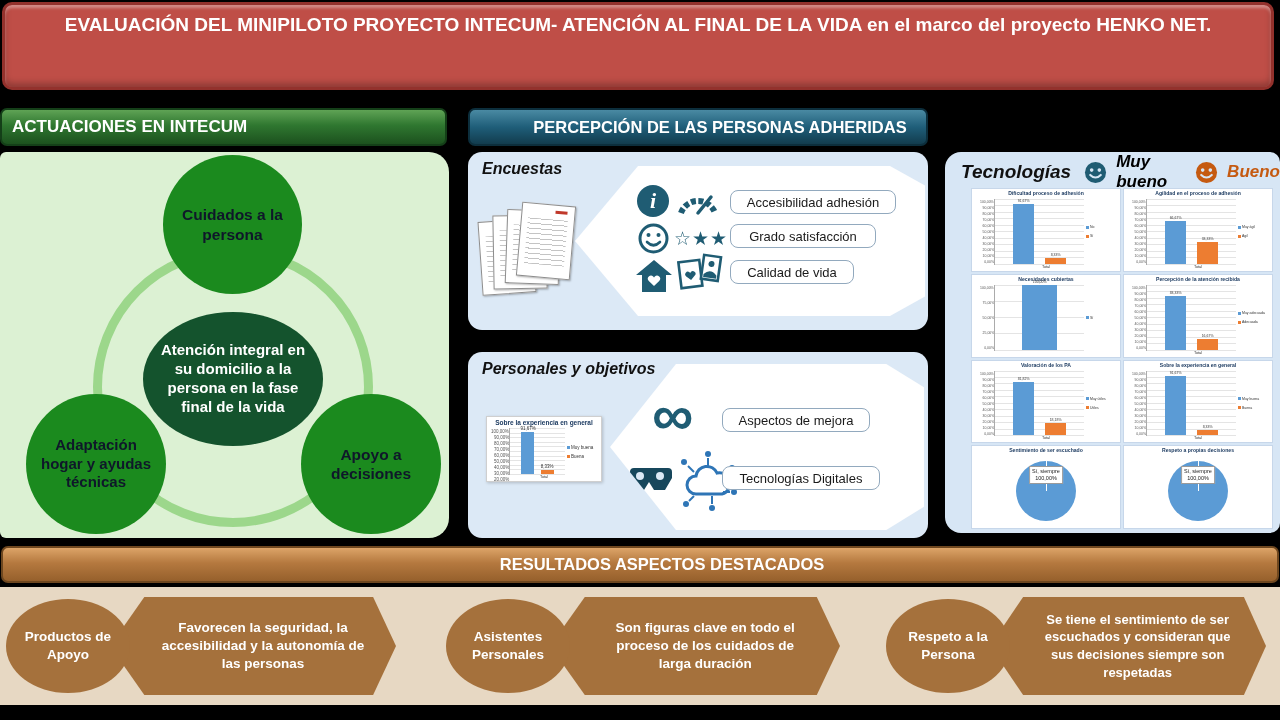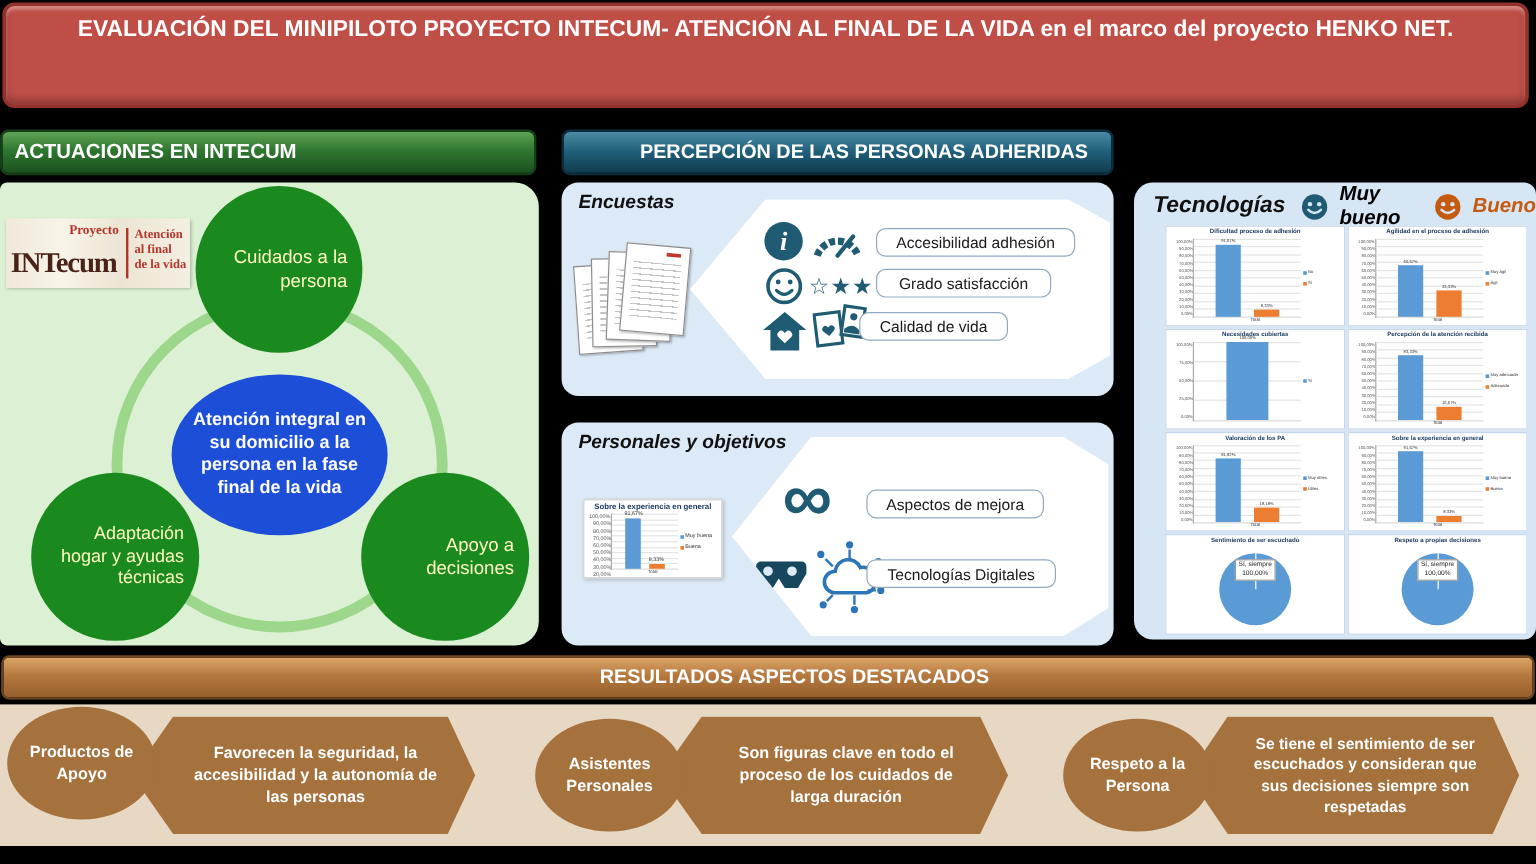--- a/index.html
+++ b/index.html
@@ -31,21 +31,21 @@
     background:linear-gradient(90deg,#EFE9DB,#F8F4E9 30%,#ECE5D5 62%,#F4EFE2);
     box-shadow:1px 1px 3px rgba(0,0,0,.3);font-family:"Liberation Serif",serif;}
   .lg-proyecto{position:absolute;top:4px;left:34px;width:60px;text-align:right;
     font-size:11px;font-weight:bold;color:#B5342A;}
   .lg-name{position:absolute;bottom:6px;left:4px;font-size:24px;font-weight:bold;color:#4A2318;letter-spacing:-1px;}
   .lg-div{position:absolute;left:100px;top:8px;bottom:8px;width:2px;background:#B5342A;}
   .lg-tag{position:absolute;left:107px;top:8px;font-size:10.5px;font-weight:bold;color:#B5342A;line-height:1.2;}
   .venn-ring{position:absolute;left:93px;top:95px;width:280px;height:280px;box-sizing:border-box;
     border:9px solid #9CD78B;border-radius:50%;}
   .gcircle{position:absolute;border-radius:50%;display:flex;align-items:center;justify-content:center;
-    color:#fef9c3;font-weight:normal;text-align:right;font-size:15.5px;line-height:1.25;}
+    color:#0f172a;font-weight:bold;text-align:center;font-size:15.5px;line-height:1.25;}
   .c-top{left:163px;top:3px;width:139px;height:139px;}
   .c-left{left:26px;top:242px;width:140px;height:140px;font-size:15px;}
   .c-right{left:301px;top:242px;width:140px;height:140px;}
   .gcircle span{display:block;width:82%;}
   .center-ellipse{position:absolute;left:143px;top:160px;width:180px;height:134px;border-radius:50%;
     display:flex;align-items:center;justify-content:center;color:#fff;font-weight:bold;
     text-align:center;font-size:15px;line-height:1.26;}
   .center-ellipse span{display:block;width:84%;}
   
   .sec-title{position:absolute;left:14px;top:8px;font-size:16px;font-weight:bold;font-style:italic;color:#111;}
@@ -110,53 +110,43 @@
   
   .tan-strip{position:absolute;left:0;top:587px;width:1280px;height:118px;background:#E7D8C3;}
   .oval{position:absolute;width:124px;height:94px;border-radius:50%;background:#A5713C;z-index:2;
     display:flex;align-items:center;justify-content:center;color:#fff;font-weight:bold;
     font-size:13.5px;text-align:center;line-height:1.3;}
   .oval span{display:block;width:80%;}
   .chev{position:absolute;background:#A5713C;z-index:1;display:flex;align-items:center;justify-content:center;
     color:#fff;font-weight:bold;font-size:13.5px;text-align:center;line-height:1.35;
     clip-path:polygon(0 50%,12% 0,92% 0,100% 50%,92% 100%,12% 100%);}
   .chev span{display:block;width:72%;margin-left:7%;}
-  .o1{left:6px;top:2px;}   .ch1{left:110px;top:10px;width:286px;height:98px;}
+  .o1{left:6px;top:12px;}   .ch1{left:110px;top:10px;width:286px;height:98px;}
   .o2{left:446px;top:12px;justify-content:center;} .ch2{left:550px;top:10px;width:290px;height:98px;}
   .o3{left:886px;top:12px;} .ch3{left:990px;top:10px;width:276px;height:98px;font-size:13px;}
   svg{display:block;}
 </style>
 </head>
 <body>
 
 <div id="page">
 
   <div class="title-banner" style="background: rgb(191, 78, 71);">
     <div class="tb-line">EVALUACIÓN DEL MINIPILOTO PROYECTO INTECUM- ATENCIÓN AL FINAL DE LA VIDA en el marco del proyecto HENKO NET.</div>
   </div>
 
   <div class="hdr green">
     <span>ACTUACIONES EN INTECUM</span>
   </div>
   <div class="panel left-panel">
-    <div class="intecum-logo">
-      <span class="lg-proyecto">Proyecto</span>
-      <span class="lg-name">INTecum</span>
-      <span class="lg-div"></span>
-      <span class="lg-tag">
-        <span>Atención</span><br>
-        <span>al final</span><br>
-        <span>de la vida</span>
-      </span>
-    </div>
     <div class="venn-ring" style="border-color: rgb(156, 215, 139);"></div>
     <div class="gcircle c-top" style="background: rgb(27, 138, 30);">
       <span>Cuidados a la persona</span>
     </div>
-    <div class="center-ellipse" style="background: #1d4ed8;">
+    <div class="center-ellipse" style="background: #14532d;">
       <span>Atención integral en su domicilio a la persona en la fase final de la vida</span>
     </div>
     <div class="gcircle c-left" style="background: rgb(27, 138, 30);">
       <span>Adaptación hogar y ayudas técnicas</span>
     </div>
     <div class="gcircle c-right" style="background: rgb(27, 138, 30);">
       <span>Apoyo a decisiones</span>
     </div>
   </div>
 
@@ -195,21 +185,21 @@
         <g transform="rotate(-7 14 22)">
           <rect x="3" y="8" width="21" height="26" fill="#fff" stroke="#1F5C73" stroke-width="2.6"></rect>
           <path d="M13.5 27 l-4.4-4.2 a2.6 2.6 0 0 1 3.7-3.7 l.7.7 .7-.7 a2.6 2.6 0 0 1 3.7 3.7 Z" fill="#1F5C73"></path>
         </g>
         <g transform="rotate(8 34 18)">
           <rect x="25" y="3" width="17" height="24" fill="#fff" stroke="#1F5C73" stroke-width="2.6"></rect>
           <circle cx="33.5" cy="11" r="3" fill="#1F5C73"></circle>
           <path d="M27 22 q6.5-7 13 0 v3 h-13 Z" fill="#1F5C73"></path>
         </g>
       </svg>
-      <div class="lbox" style="left:141px;top:94px;width:124px;height:24px;">Calidad de vida</div>
+      <div class="lbox" style="left:155px;top:94px;width:124px;height:24px;">Calidad de vida</div>
     </div>
   </div>
 
   <div class="panel res-panel">
     <div class="sec-title">Personales y objetivos</div>
     <div class="mini-chart-holder">
         <div class="chart-cell mini">
           <div class="cc-title">Sobre la experiencia en general</div>
           <div class="cc-body">
             <div class="cc-yaxis">

